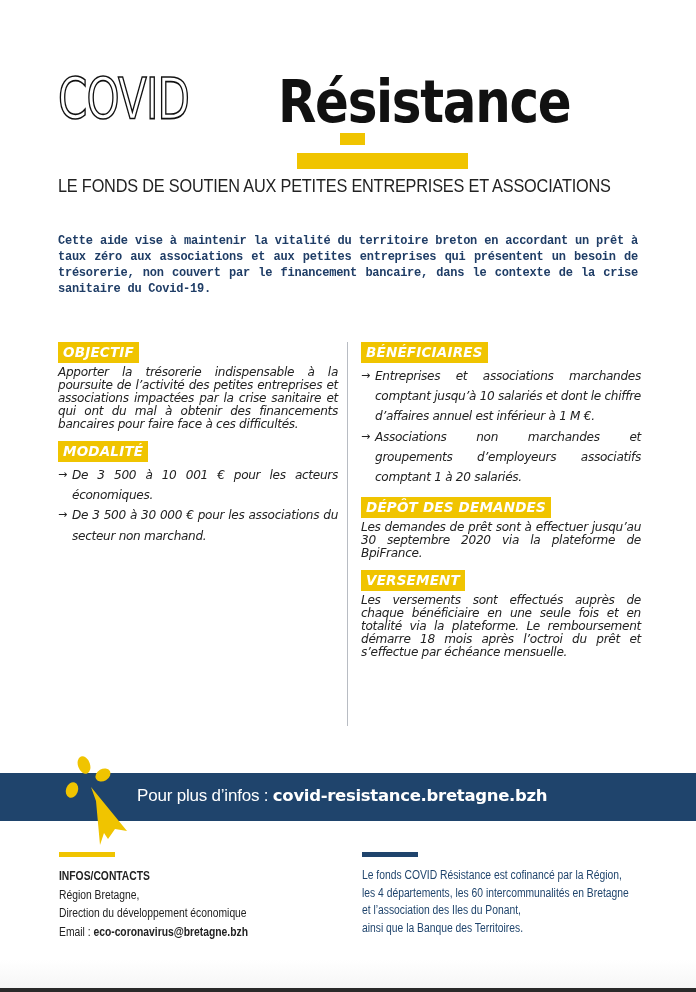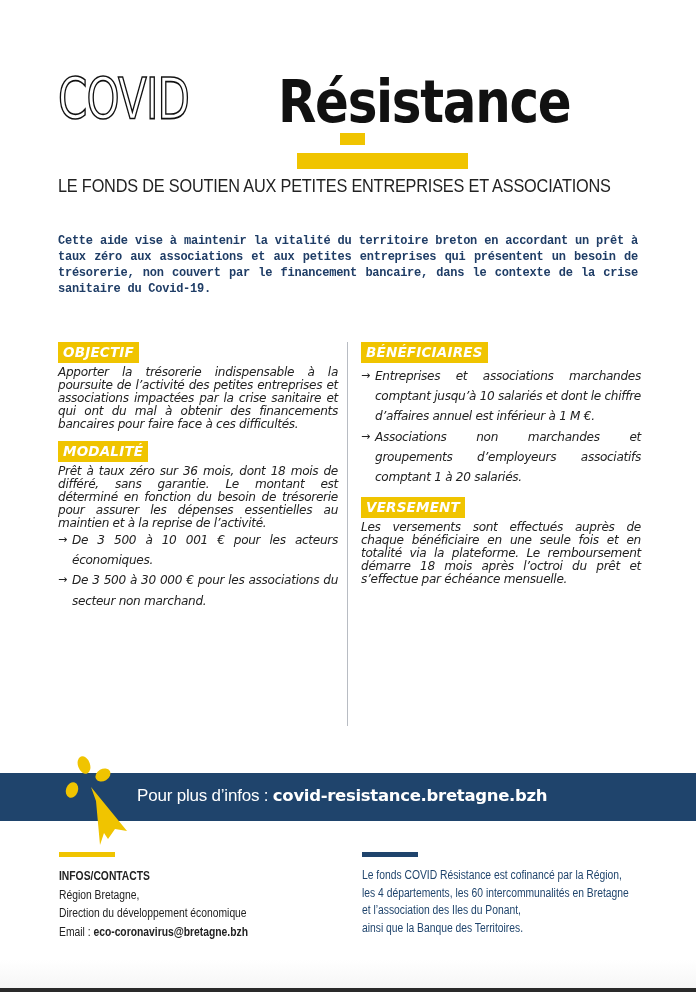--- a/index.html
+++ b/index.html
@@ -63,21 +63,20 @@
 
   <div class="intro">Cette aide vise à maintenir la vitalité du territoire breton en accordant un prêt à taux zéro aux associations et aux petites entreprises qui présentent un besoin de trésorerie, non couvert par le financement bancaire, dans le contexte de la crise sanitaire du Covid-19.</div>
 
   <div class="col col-left">
     <div class="section">
       <div class="tag">OBJECTIF</div>
       <div class="para">Apporter la trésorerie indispensable à la poursuite de l’activité des petites entreprises et associations impactées par la crise sanitaire et qui ont du mal à obtenir des financements bancaires pour faire face à ces difficultés.</div>
     </div>
     <div class="section" style="margin-top:10px;">
       <div class="tag">MODALITÉ</div>
-      <div class="para">Prêt à taux zéro sur 36 mois, dont 18 mois de différé, sans garantie. Le montant est déterminé en fonction du besoin de trésorerie pour assurer les dépenses essentielles au maintien et à la reprise de l’activité.</div>
       <div class="bullet">
         <span class="arrow">→</span>
         <span>De 3 500 à 10 001 € pour les acteurs économiques.</span>
       </div>
       <div class="bullet">
         <span class="arrow">→</span>
         <span>De 3 500 à 30 000 € pour les associations du secteur non marchand.</span>
       </div>
     </div>
   </div>
@@ -88,20 +87,24 @@
     <div class="section">
       <div class="tag">BÉNÉFICIAIRES</div>
       <div class="bullet">
         <span class="arrow">→</span>
         <span>Entreprises et associations marchandes comptant jusqu’à 10 salariés et dont le chiffre d’affaires annuel est inférieur à 1 M €.</span>
       </div>
       <div class="bullet">
         <span class="arrow">→</span>
         <span>Associations non marchandes et groupements d’employeurs associatifs comptant 1 à 20 salariés.</span>
       </div>
+    </div>
+    <div class="section" style="margin-top:10px;">
+      <div class="tag">DÉPÔT DES DEMANDES</div>
+      <div class="para">Les demandes de prêt sont à effectuer jusqu’au 30 septembre 2020 via la plateforme de BpiFrance.</div>
     </div>
     <div class="section" style="margin-top:10px;">
       <div class="tag">VERSEMENT</div>
       <div class="para">Les versements sont effectués auprès de chaque bénéficiaire en une seule fois et en totalité via la plateforme. Le remboursement démarre 18 mois après l’octroi du prêt et s’effectue par échéance mensuelle.</div>
     </div>
   </div>
 
   <div class="banner">
     <div class="banner-text">
       <span>Pour plus d’infos : </span><b>covid-resistance.bretagne.bzh</b>

